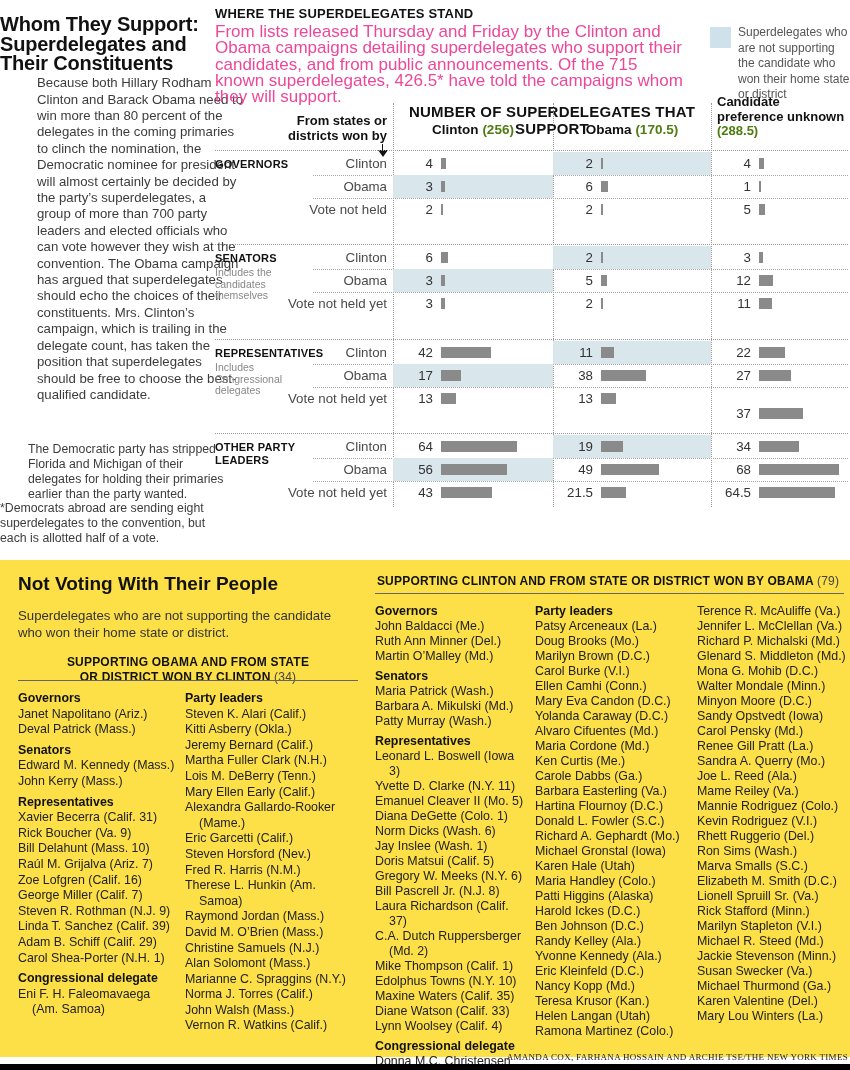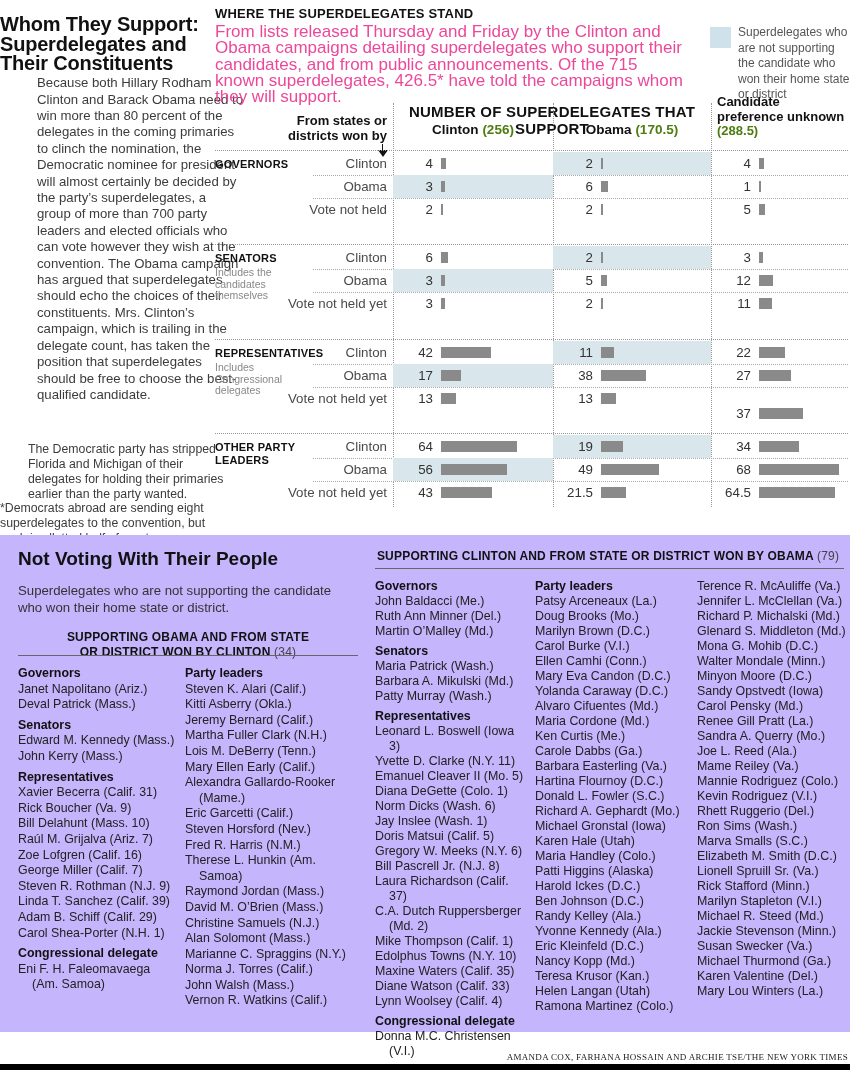--- a/index.html
+++ b/index.html
@@ -37,21 +37,21 @@
               border-left:5px solid transparent;border-right:5px solid transparent;border-top:7px solid #111;}
   .grp-label{position:absolute;font-size:11px;line-height:12.5px;font-weight:bold;color:#111;
              letter-spacing:0.2px;white-space:pre-line;}
   .grp-note{position:absolute;font-size:10.5px;line-height:11.5px;color:#888;white-space:pre-line;}
   .row-label{position:absolute;text-align:right;font-size:13.3px;color:#4a4a4a;}
   .cell{position:absolute;height:23px;}
   .cell.hl{background:#d9e6eb;}
   .cell-num{position:absolute;left:4px;top:4px;width:36px;text-align:right;font-size:13.3px;color:#333;}
   .bar{position:absolute;left:48px;top:6px;height:11px;background:#8a8a8a;}
   
-  #panel{left:0;top:535px;width:850px;height:497px;background:#c4b5fd;}
+  #panel{left:0;top:560px;width:850px;height:497px;background:#fde047;}
   .panel-title{position:absolute;left:18px;top:13px;font-size:19px;font-weight:bold;color:#111;}
   .panel-sub{position:absolute;left:18px;top:48px;width:330px;font-size:13.2px;line-height:16.5px;color:#333;}
   .sec-head{position:absolute;text-align:center;font-size:12px;font-weight:bold;color:#111;
             letter-spacing:0.2px;line-height:15px;}
   .sec-head .cnt{font-weight:normal;color:#444;}
   .sec-rule{position:absolute;height:0;border-top:1px solid #666;}
   .name-col{position:absolute;font-size:12.4px;color:#222;}
   .left-cols .list-n,.left-cols .list-h{line-height:15.6px;}
   .right-cols .list-n,.right-cols .list-h{line-height:15px;}
   .list-h{font-weight:bold;color:#111;margin-top:5px;}

